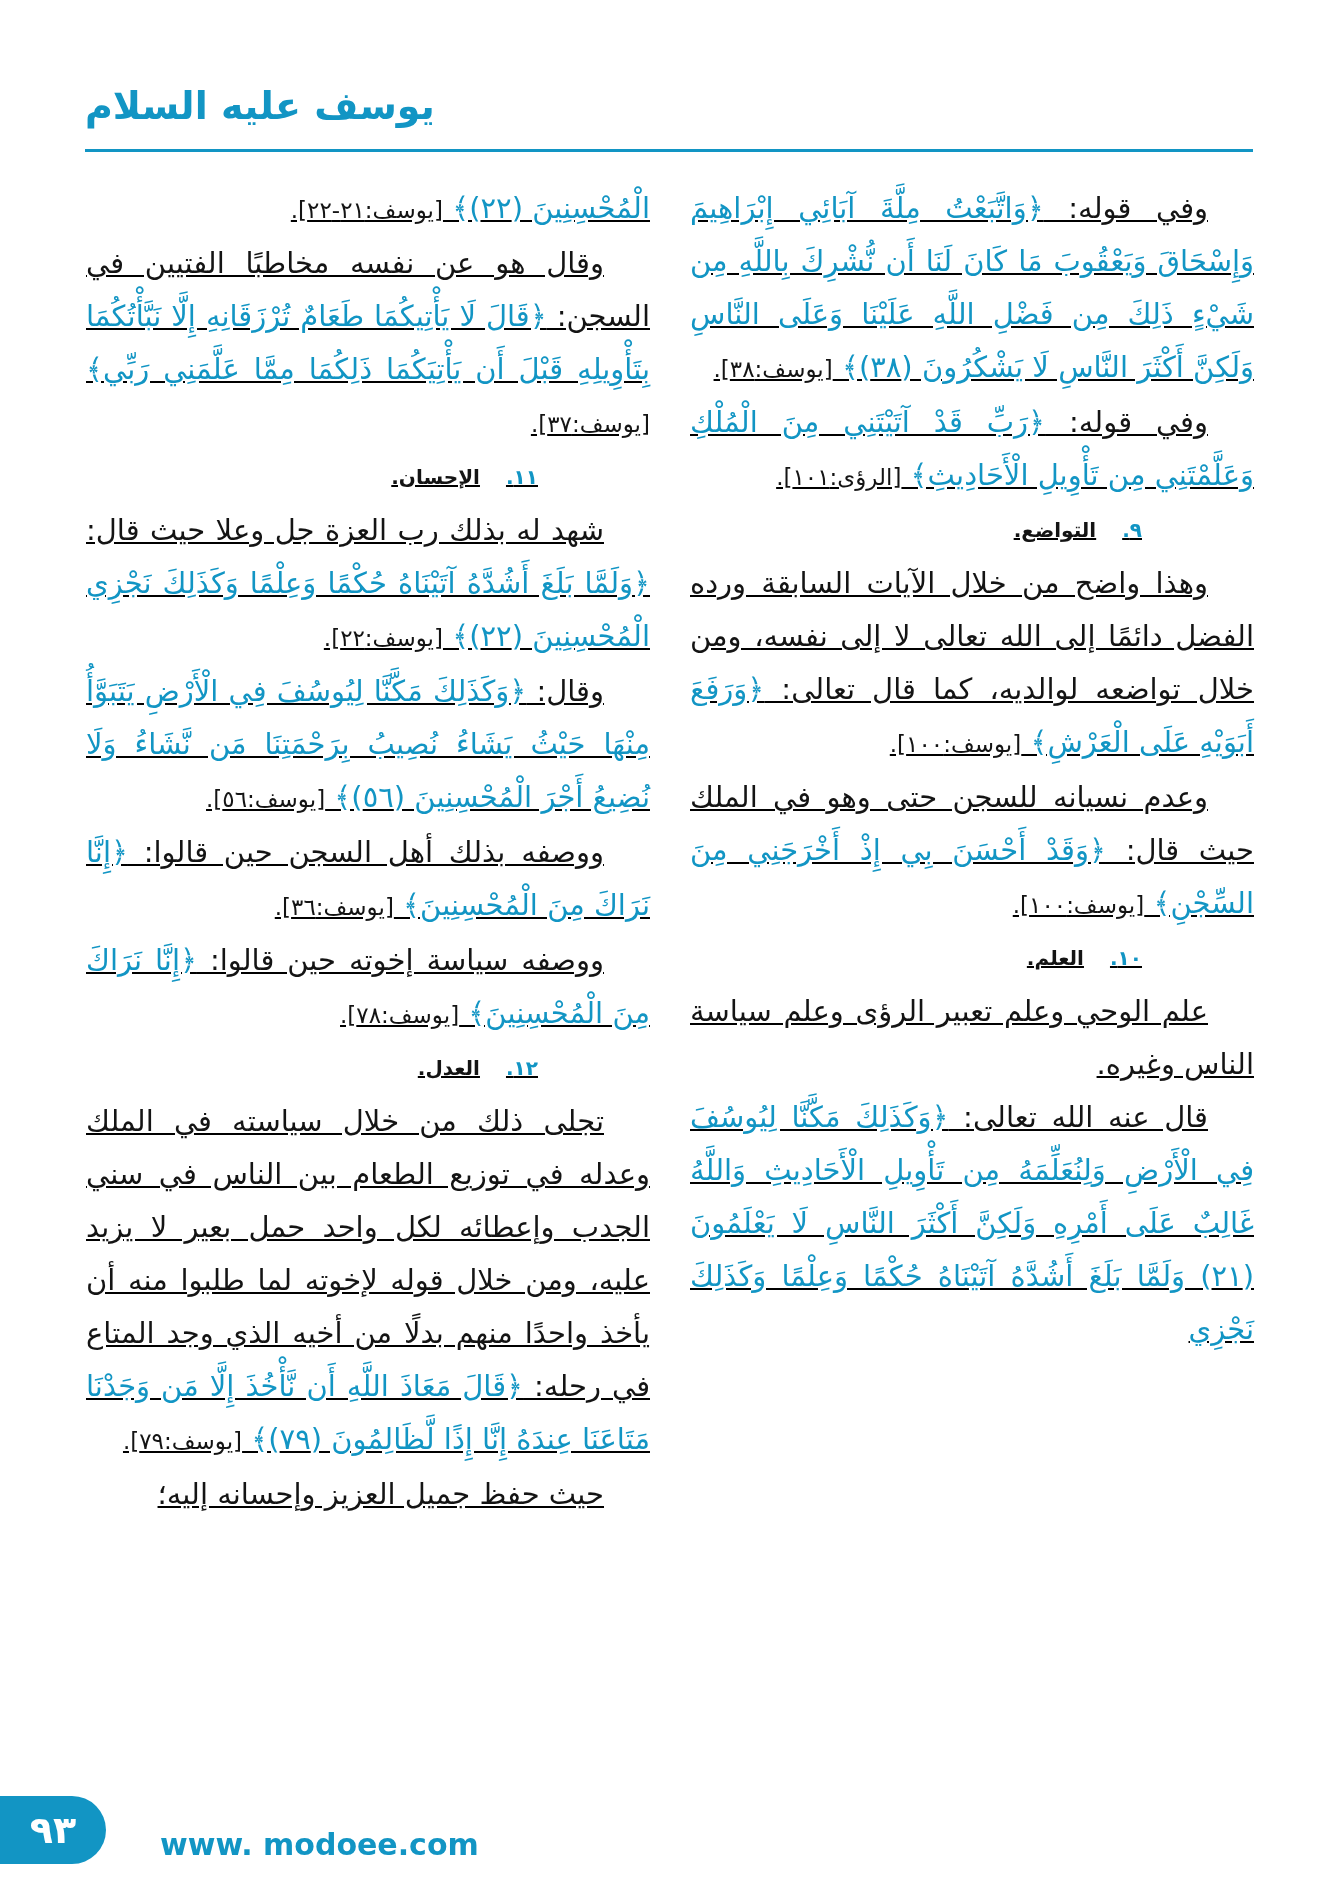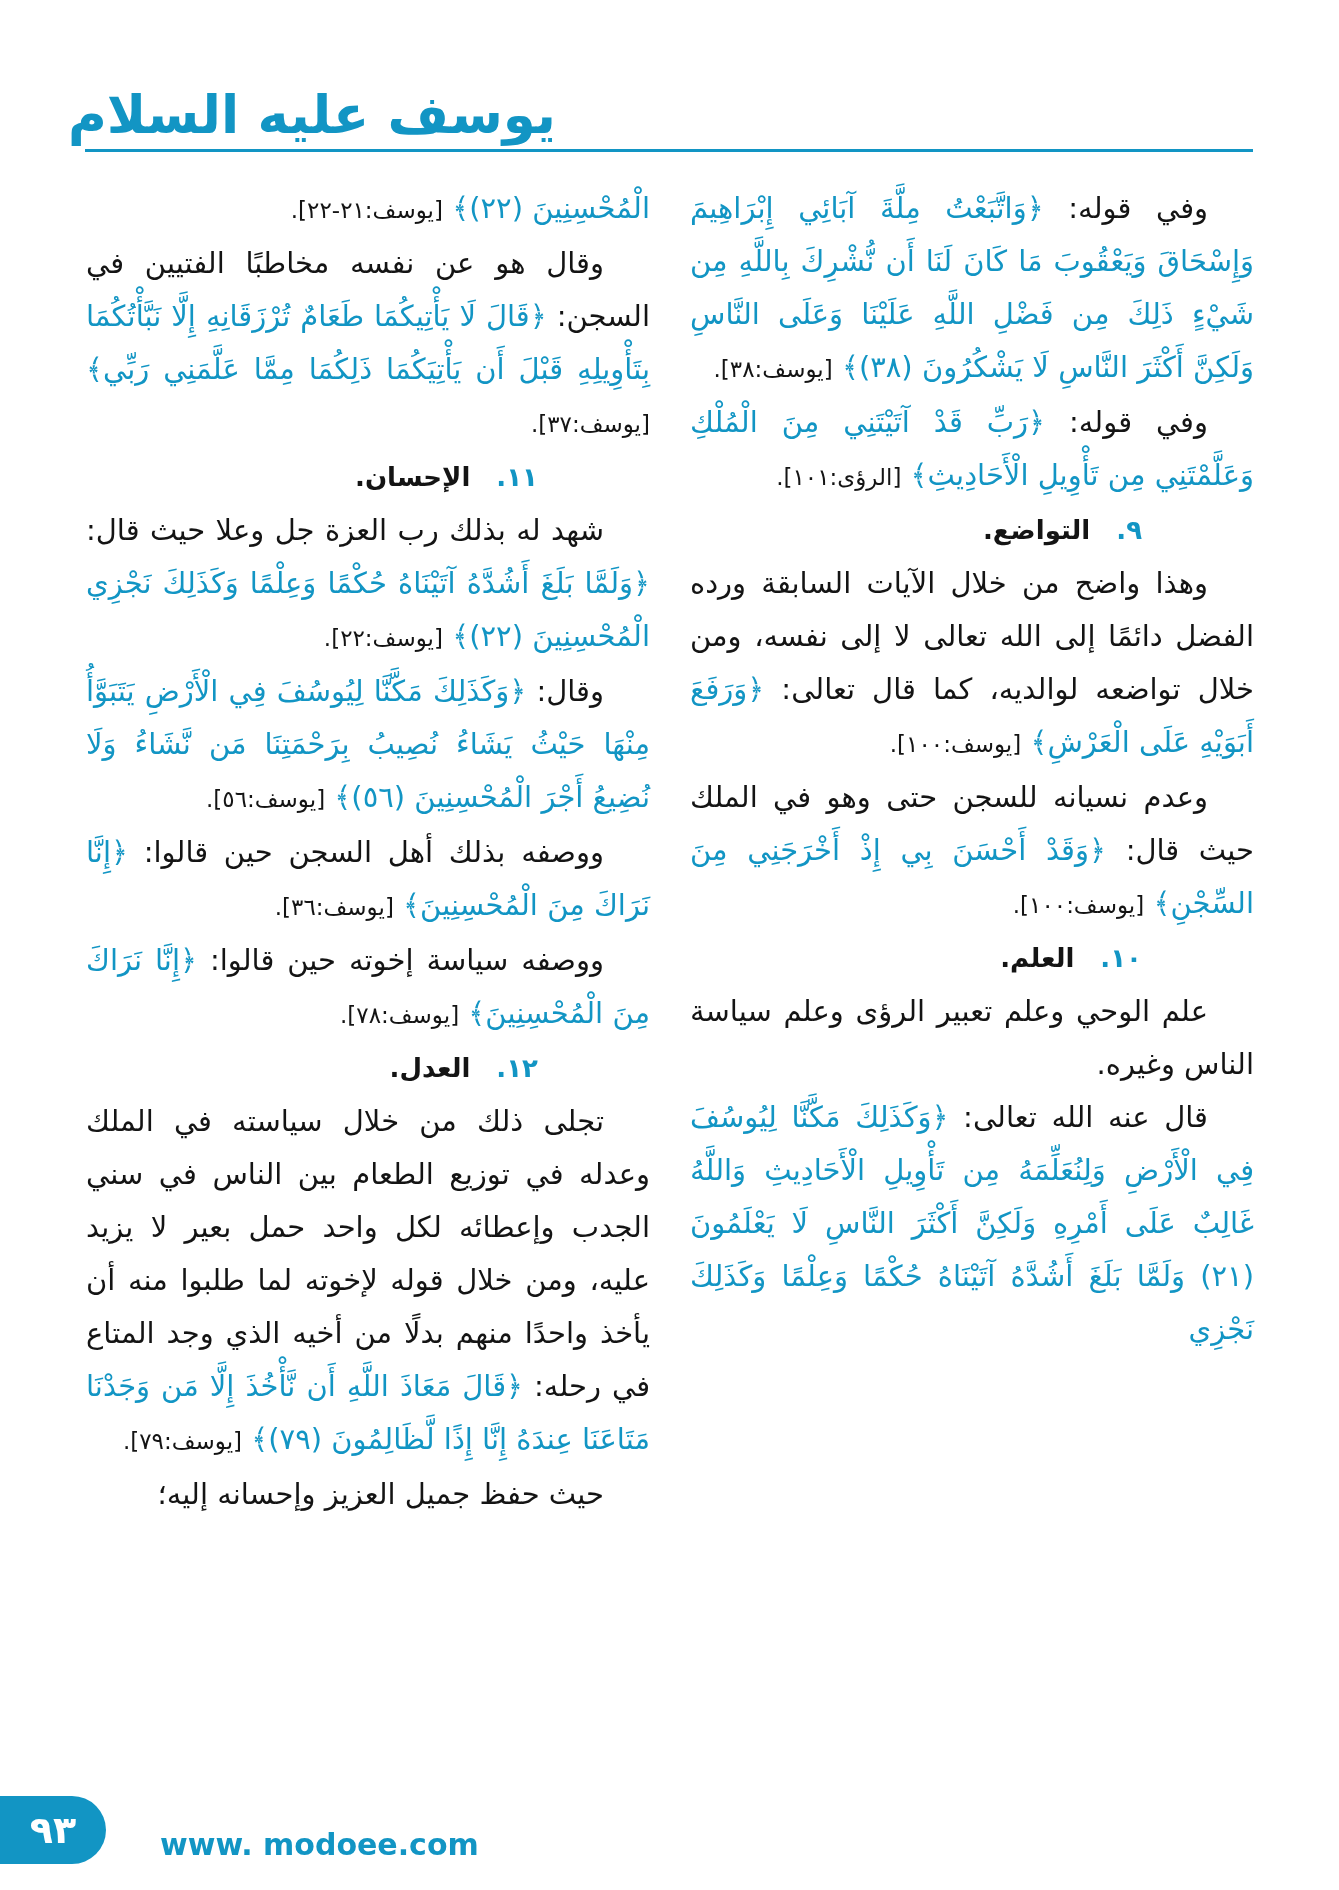--- a/index.html
+++ b/index.html
@@ -9,40 +9,40 @@
   *{margin:0;padding:0;box-sizing:border-box;}
   html,body{background:#ffffff;}
   body{
     width:1339px;height:1890px;
     position:relative;overflow:hidden;
     font-family:"DejaVu Sans", sans-serif;
     direction:rtl;
   }
   .page{position:absolute;inset:0;}
   .header-title{
-    position:absolute;top:84px;left:68px;
-    font-size:53px;font-weight:bold;color:var(--accent);
+    position:absolute;top:84px;left:85px;
+    font-size:38px;font-weight:bold;color:var(--accent);
     direction:rtl;letter-spacing:0px;
   }
   .header-rule{
     position:absolute;top:149px;left:85px;width:1168px;height:3px;
     background:var(--accent);
   }
   .content{
     position:absolute;top:182px;left:86px;width:1168px;
     display:flex;flex-direction:row;gap:40px;direction:rtl;
   }
-  .col{flex:1;min-width:0;}
+  .col{flex:1;min-width:0;text-decoration:underline;}
   .col p{
     font-size:29px;line-height:53px;
     text-align:justify;color:var(--ink);
   }
   .col p.indent{text-indent:46px;}
   .col p.heading{
-    font-weight:bold;font-size:26px;text-align:right;text-indent:112px;
+    font-weight:bold;font-size:20px;text-align:right;text-indent:112px;
   }
   .seg-q{color:var(--accent);}
   .seg-r{font-size:23px;color:var(--ink);}
   .seg-hn{color:var(--accent);margin-left:26px;}
   .seg-ht{color:var(--ink);}
   .footer-tab{
     position:absolute;left:0;bottom:26px;width:106px;height:68px;
     background:var(--accent);border-radius:0 40px 40px 0;
     display:flex;align-items:center;justify-content:center;
   }

